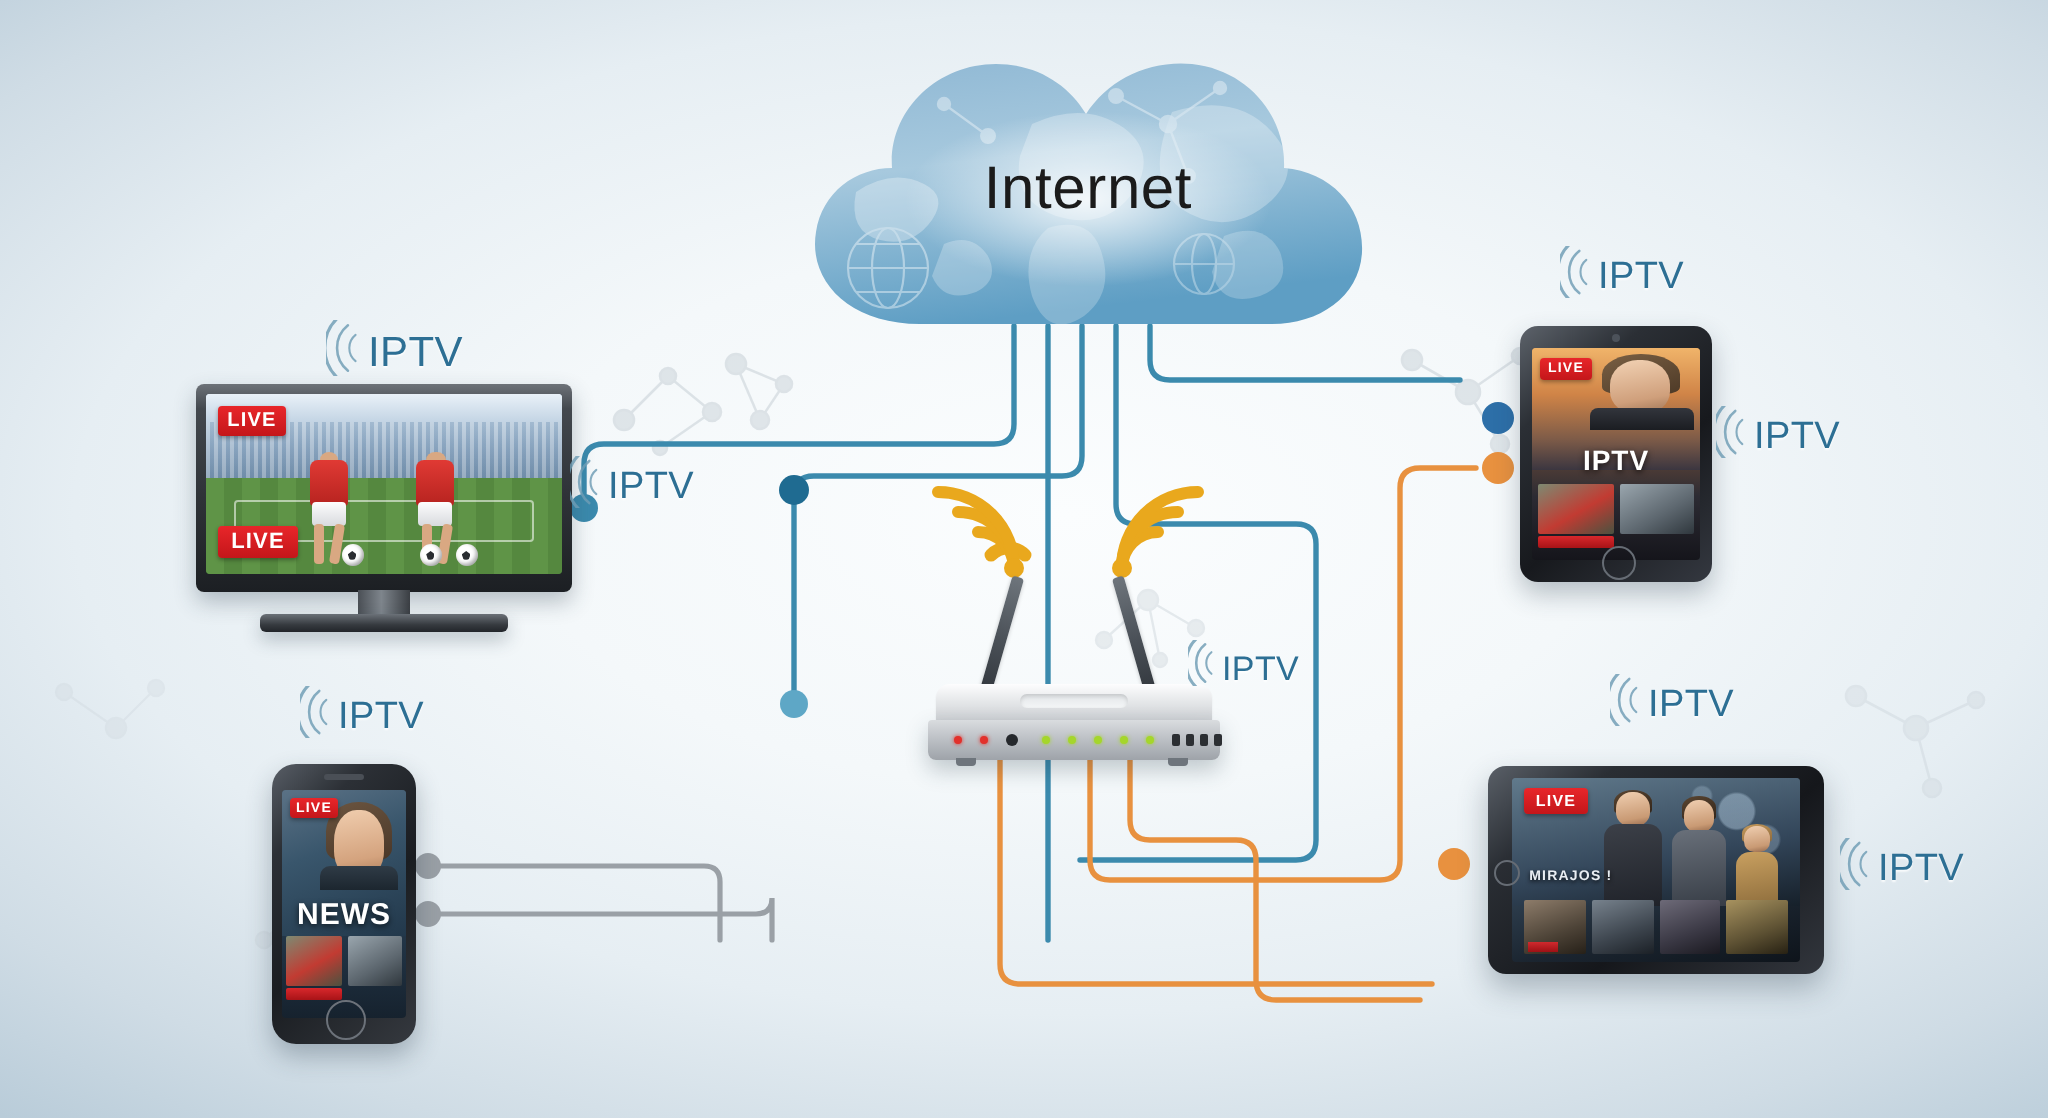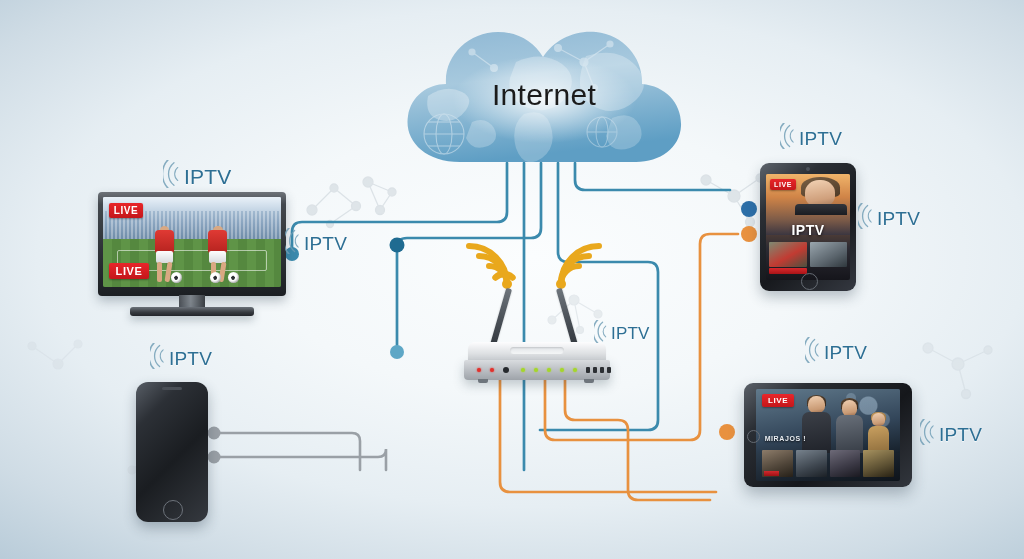--- a/index.html
+++ b/index.html
@@ -422,20 +422,34 @@
         <div class="live-badge" style="left:6px;bottom:8px;width:40px;height:16px;font-size:11px;">LIVE</div>
       </div>
     </div>
     <div class="tv-neck"></div>
     <div class="tv-base"></div>
   </div>
 
   <div id="phone" class="abs">
     <div class="phone-body">
       <div class="phone-speaker"></div>
+      <div class="phone-screen">
+        <div class="phone-hero">
+          <div class="hair"></div>
+            <div class="face"></div>
+            <div class="torso"></div>
+        </div>
+        <div class="live-badge" style="left:4px;top:4px;width:24px;height:10px;font-size:7px;">LIVE</div>
+        <div class="news-word">NEWS</div>
+        <div class="thumbrow">
+          <div class="thumb t1"></div>
+          <div class="thumb t2"></div>
+        </div>
+        <div class="redstrip"></div>
+      </div>
       <div class="phone-home"></div>
     </div>
   </div>
 
   <div id="tabletv" class="abs">
     <div class="tv-tab-body">
       <div class="tab-cam"></div>
       <div class="tv-tab-screen">
         <div class="sunset">
           <div class="manhair"></div>

